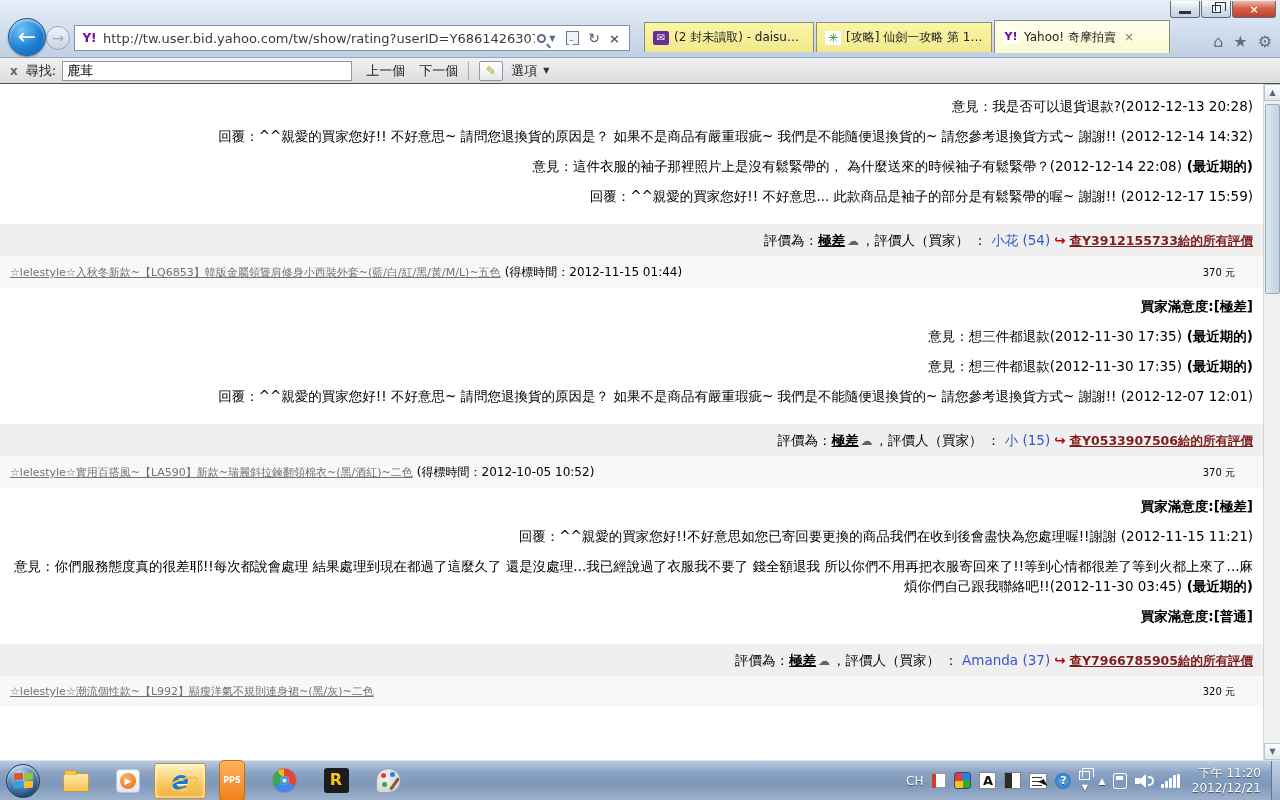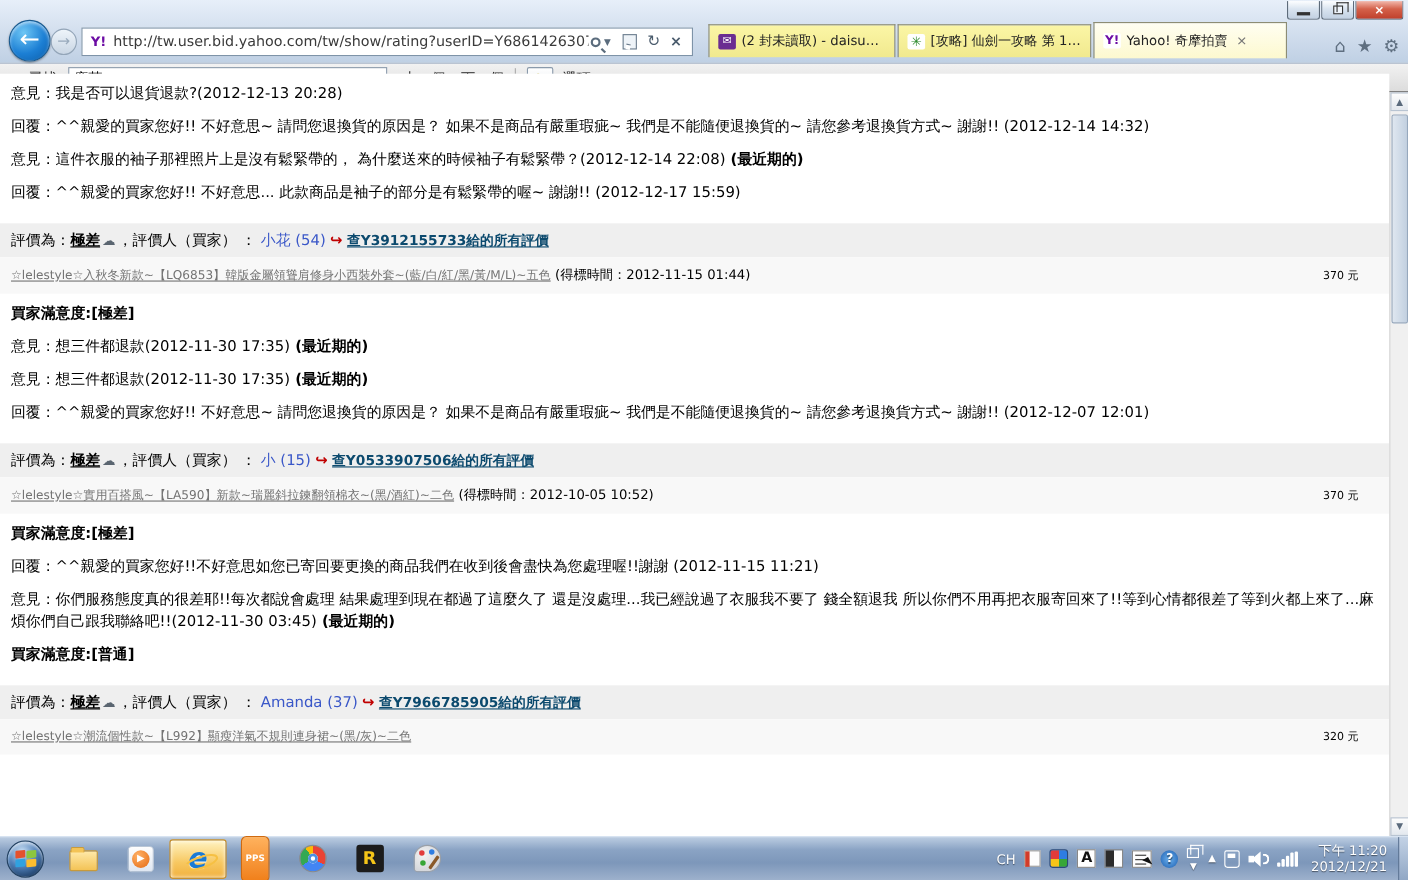--- a/index.html
+++ b/index.html
@@ -69,31 +69,31 @@
   .fb-input { width:290px; height:20px; border:1px solid #8a9aab; background:#fff; font-size:13px;
     padding:0 4px; font-family:inherit; }
   .fb-btn { margin-left:14px; color:#222; }
   .fb-sep { width:1px; height:18px; background:#aaa; margin:0 10px; }
   .fb-hl { width:24px; height:20px; border:1px solid #8a9aab; border-radius:2px;
     background:linear-gradient(#fff,#e4e9ef); text-align:center; line-height:18px; font-size:12px; color:#b8a000; }
   .fb-opt { margin-left:8px; display:flex; align-items:center; gap:5px; }
   .fb-opt .tinyarrow { color:#333; }
 
   
-  .content { position:absolute; top:67px; left:0; width:1263px; height:708px; overflow:hidden;
-    background:#fff; font-size:13.5px; color:#000; }
+  .content { position:absolute; top:88px; left:0; width:1263px; height:708px; overflow:hidden;
+    background:#fff; font-size:13.5px; color:#000;text-align:right; }
   .comment { padding:8px 10px 2px 10px; line-height:20px; }
   .recent-tag { font-weight:bold; }
   .gap { height:16px; }
   .rating-row { background:#efefef; padding:7px 10px 6px; line-height:18px; }
   .grade { font-weight:bold; text-decoration:underline; }
   .cloud-icon { color:#5a6570; font-size:12px; margin:0 2px; }
   .buyer-link { color:#3a57c8; text-decoration:none; }
   .red-arrow { color:#c00000; font-weight:bold; margin:0 4px; }
-  .all-link { color:#0c4a6e; font-weight:bold; text-decoration:underline; font-size:12.5px; }
+  .all-link { color:#7f1d1d; font-weight:bold; text-decoration:underline; font-size:12.5px; }
   .item-row { background:#f8f8f8; padding:7px 10px 6px; line-height:18px; display:flex; align-items:baseline; }
   .item-link { color:#737373; text-decoration:underline; font-size:11px; }
   .bid-time { font-size:12px; margin-left:4px; white-space:nowrap; }
   .price { margin-left:auto; padding-right:18px; font-size:10px; white-space:nowrap; }
   .sat-row { font-weight:bold; padding:9px 10px 3px; line-height:18px; }
 
   
   .scrollbar { position:absolute; top:84px; right:0; width:17px; height:676px; background:#f0f0f0;
     border-left:1px solid #d5d5d5; }
   .sb-arrow { width:17px; height:17px; background:linear-gradient(#fdfdfd,#e3e8ee);

